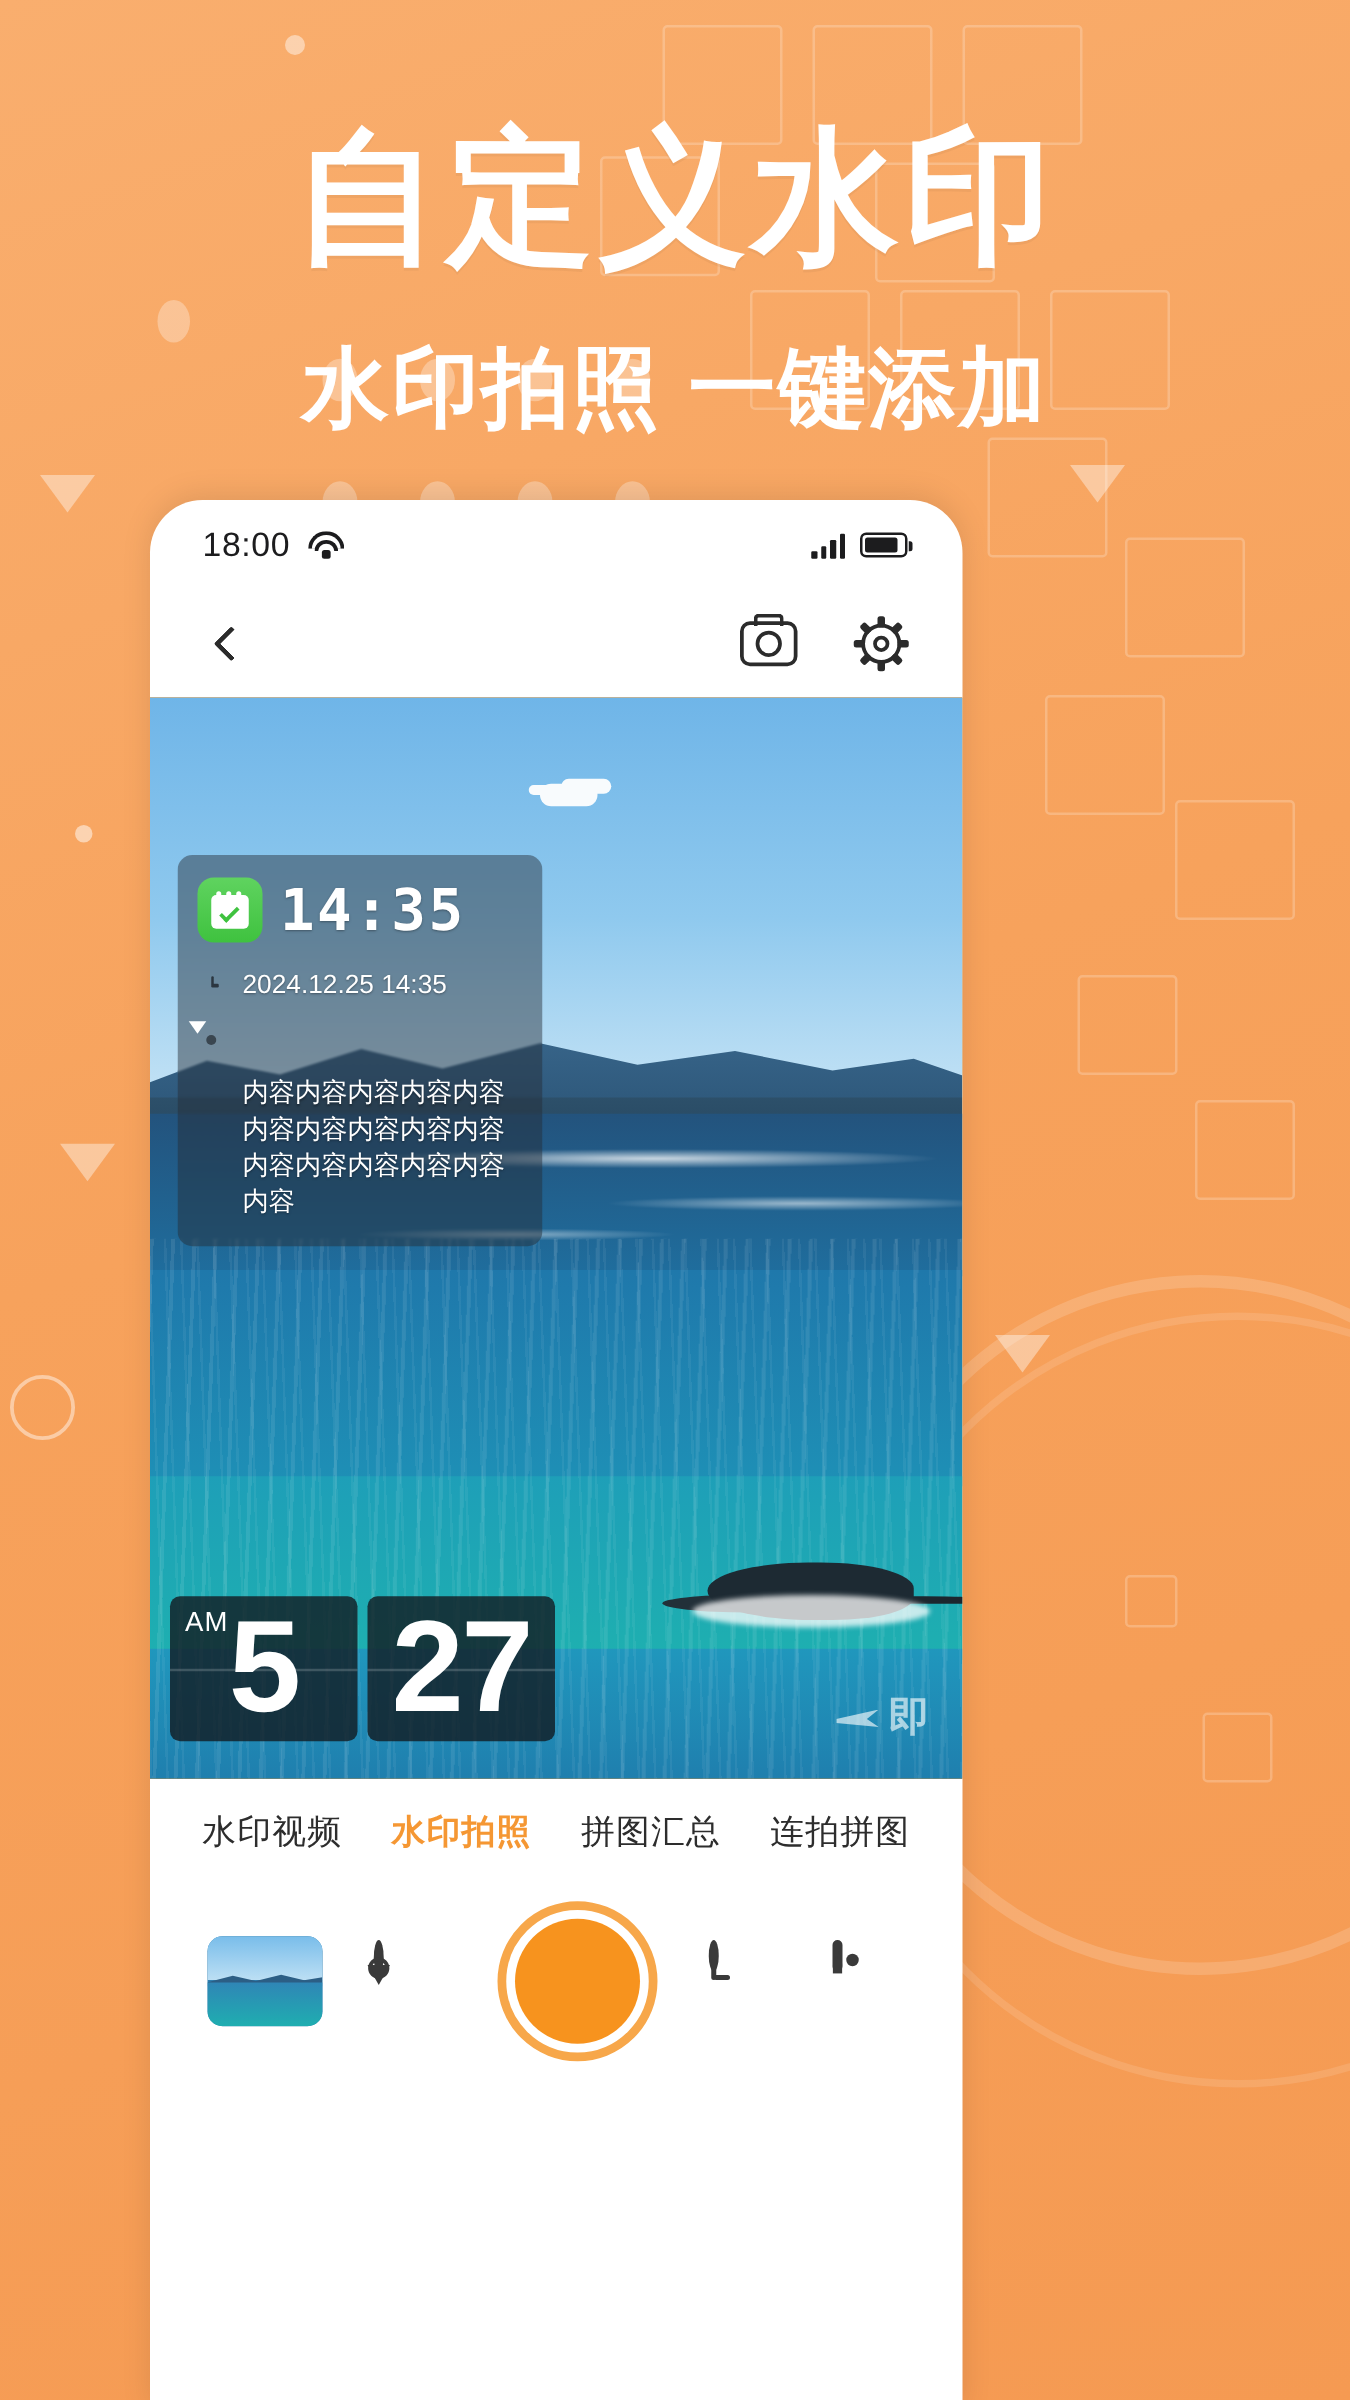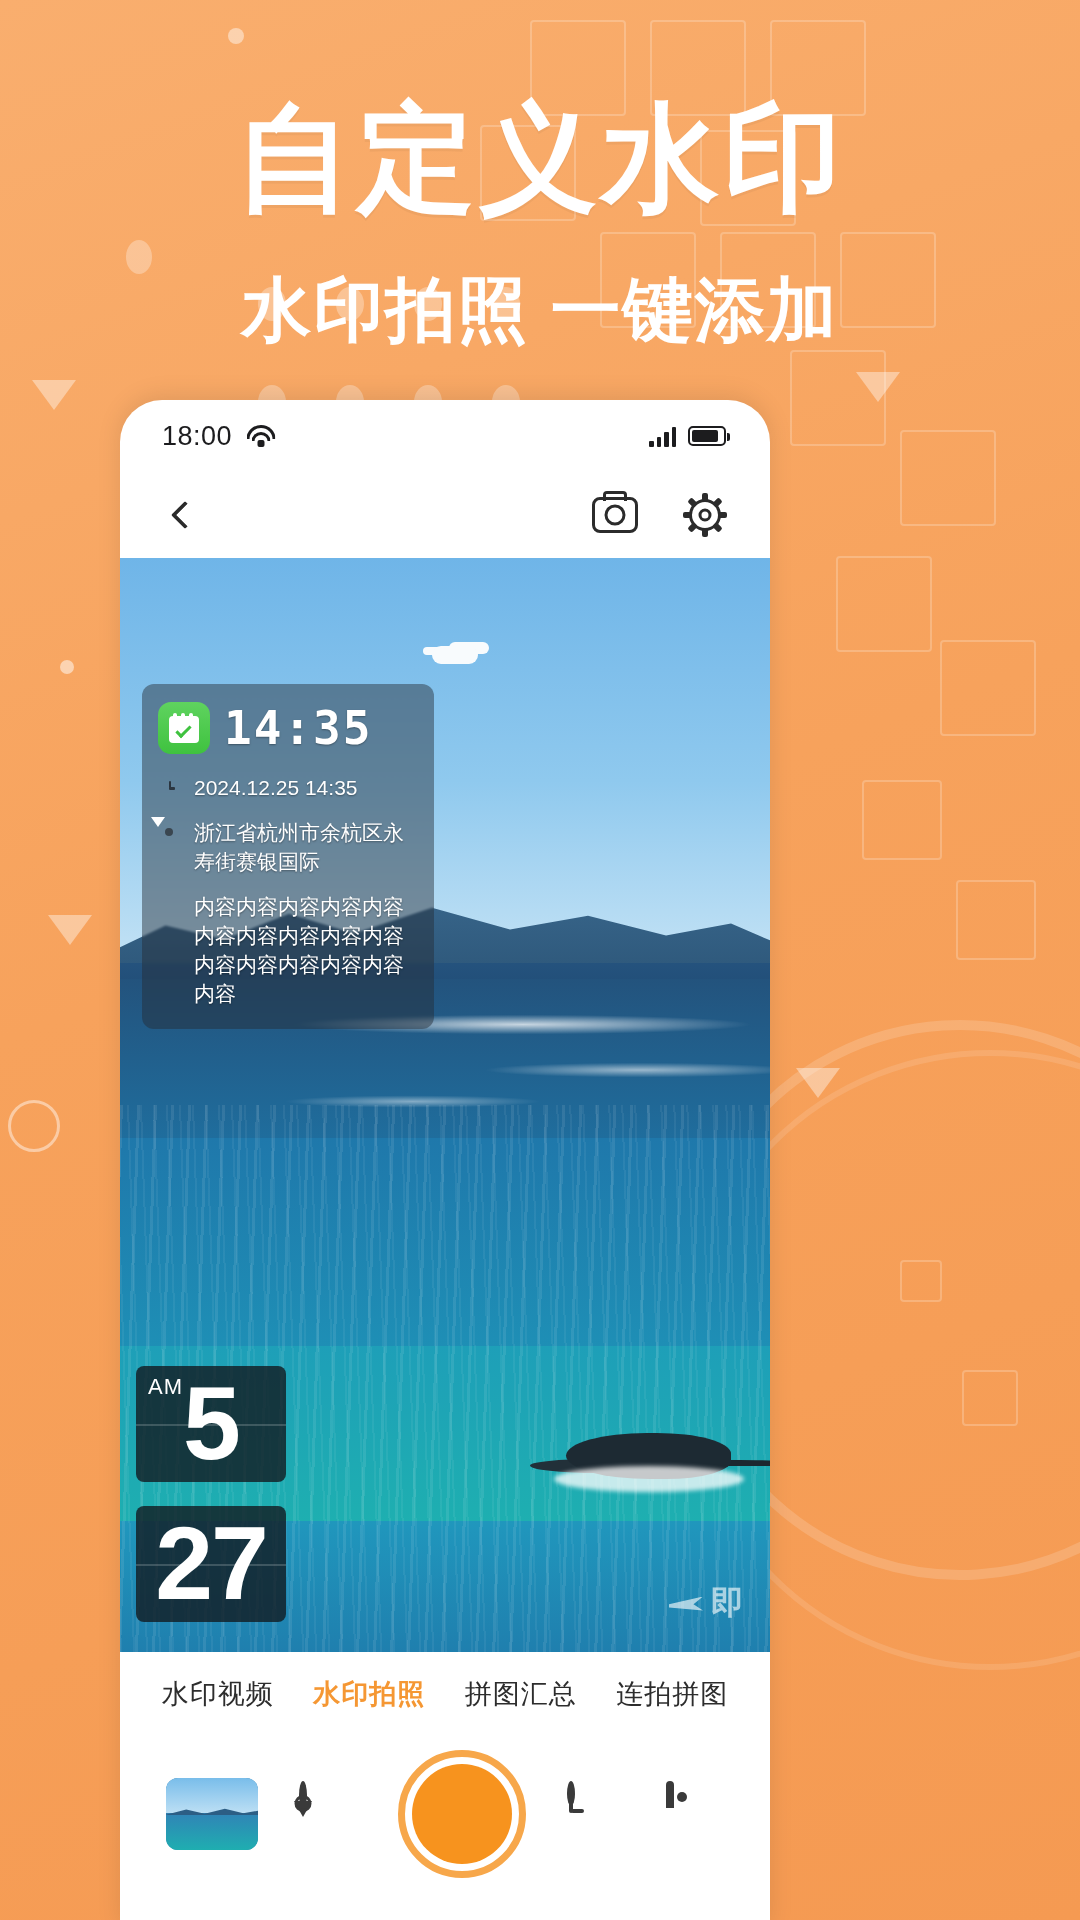--- a/index.html
+++ b/index.html
@@ -129,23 +129,23 @@
     border-left:4px solid #2b2b2b;
     border-bottom:4px solid #2b2b2b;
     transform:rotate(45deg);
     border-radius:2px;
   }
 
   
   .preview {
     position:relative;
     margin:0 auto;
-    width:650px; height:1094px;
+    width:650px; height:865px;
     overflow:hidden;
-    background:#3b82f6;
+    background:#a16207;
   }
   .sky {
     position:absolute; left:0; right:0; top:0; height:37%;
     background:linear-gradient(#6fb5e8 0%,#8fc9ee 55%,#c3e2f5 100%);
   }
   .cloud {
     position:absolute; top:8%; left:48%;
     width:46px; height:18px; background:#fff;
     border-radius:20px; opacity:.95;
     box-shadow:14px -7px 0 -3px #fff, -14px -4px 0 -5px #fff;
@@ -275,21 +275,21 @@
     width:8px; height:8px; border-radius:50%; background:#3a4650;
   }
   .ico-book {
     width:20px; height:25px; background:#fff;
     clip-path:polygon(0 0,100% 0,100% 100%,50% 74%,0 100%);
   }
 
   
   .flip {
     position:absolute; left:16px; bottom:30px;
-    display:flex; gap:24px; align-items:center;flex-direction:column;
+    display:flex; gap:8px; align-items:center;
   }
   .flip-unit {
     position:relative;
     background:rgba(18,26,33,.80);
     border-radius:8px;
     padding:4px 14px 6px 14px;
     min-width:150px;
     display:flex; align-items:center; justify-content:center;
   }
   .flip-unit::after {
@@ -530,21 +530,20 @@
         <div class="wm-clock">14:35</div>
       </div>
 
       <div class="wm-row">
         <span class="wm-ico"><span class="ico-clock"></span></span>
         <span class="wm-text">2024.12.25 14:35</span>
       </div>
 
       <div class="wm-row">
         <span class="wm-ico"><span class="ico-pin"></span></span>
-        <span class="wm-text">浙江省杭州市余杭区永寿街赛银国际</span>
       </div>
 
       <div class="wm-row">
         <span class="wm-ico"><span class="ico-book"></span></span>
         <span class="wm-text">内容内容内容内容内容内容内容内容内容内容内容内容内容内容内容内容</span>
       </div>
     </div>
 
     <div class="flip">
       <div class="flip-unit">

